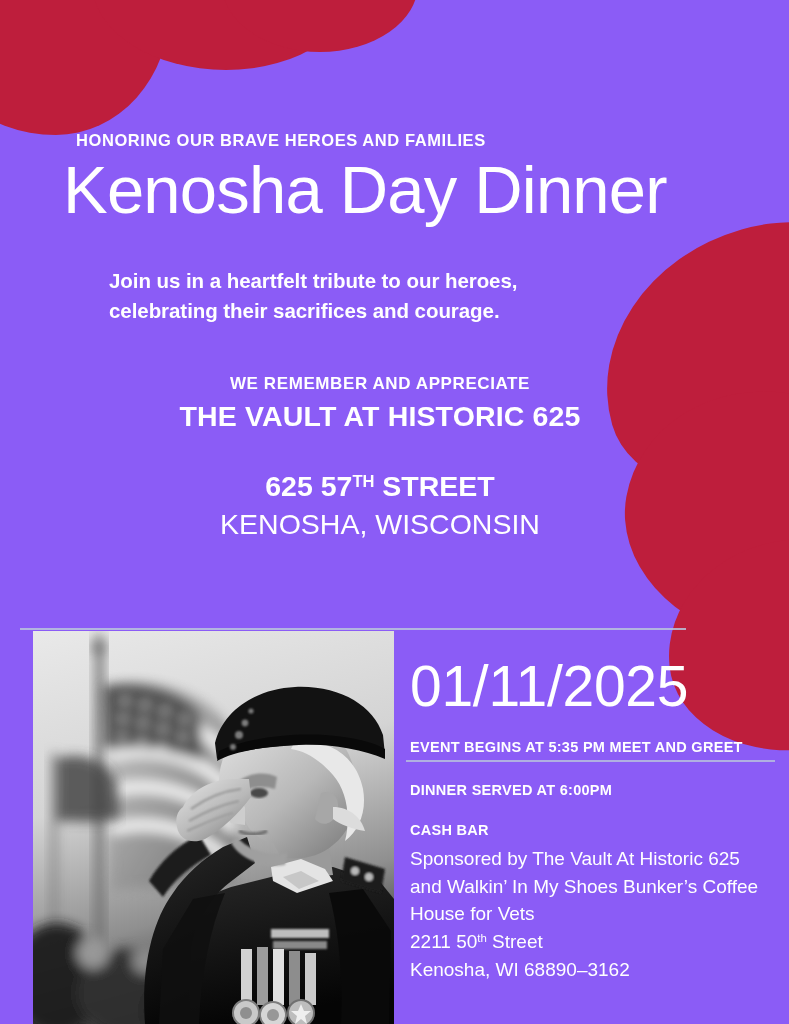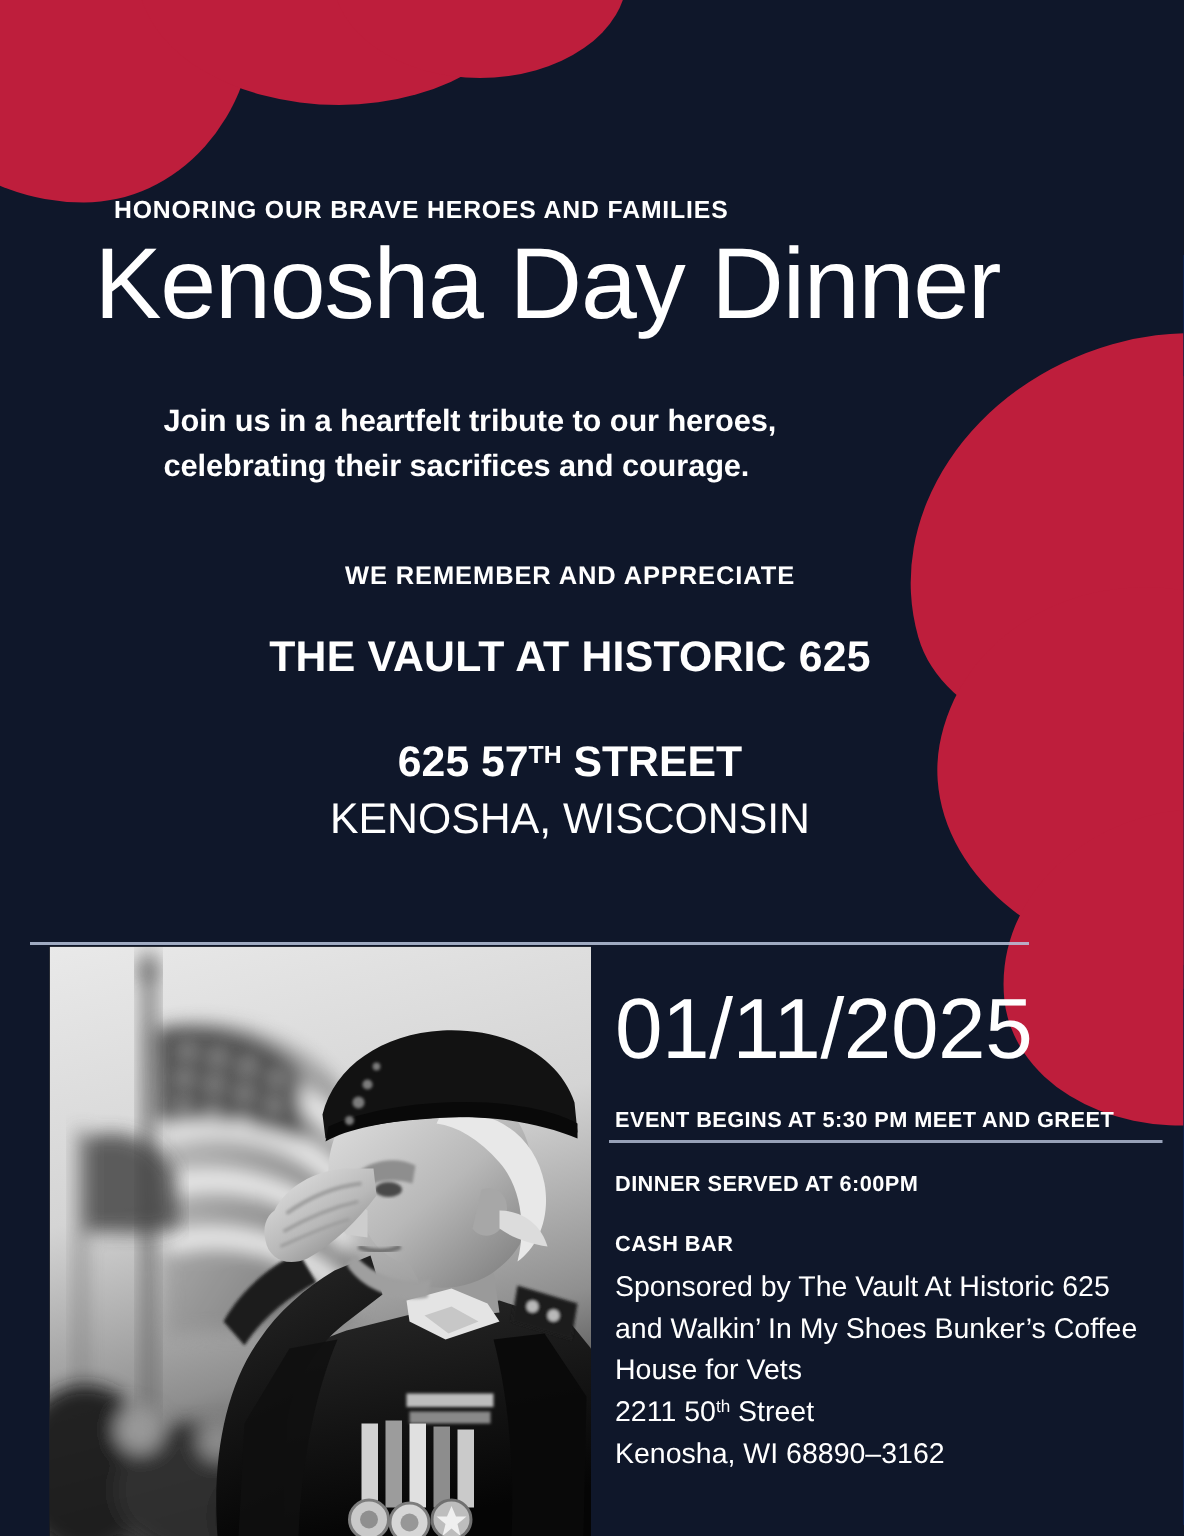--- a/index.html
+++ b/index.html
@@ -6,21 +6,21 @@
   * { margin:0; padding:0; box-sizing:border-box; }
   html, body {
     width:789px; height:1024px;
     background:#0f2a63;
     font-family:"Liberation Sans", sans-serif;
     overflow:hidden;
   }
   #flyer {
     position:relative;
     width:789px; height:1024px;
-    background:#0f172a;
+    background:#8b5cf6;
     overflow:hidden;
   }
 
   
   .petal { position:absolute; background:#be1e3c; }
 
   
   .petal-tl-a {
     left:-78px; top:-120px;
     width:248px; height:255px;
@@ -81,21 +81,21 @@
 
   
   .venue-wrap {
     position:absolute; left:0px; top:374px;
     width:760px; text-align:center; color:#ffffff;
   }
   .venue-kicker {
     font-size:17px; font-weight:bold; letter-spacing:0.035em;
   }
   .venue-name {
-    margin-top:26px;
+    margin-top:4px;
     font-size:28.5px; font-weight:bold; letter-spacing:0.005em;
     line-height:1.33;
   }
   .venue-street { font-size:28.5px; font-weight:bold; line-height:1.33;margin-top:32px; }
   .venue-city   { font-size:28.5px; font-weight:normal; line-height:1.33; }
   .venue-street sup { font-size:0.58em; vertical-align:0.52em; }
 
   
   .rule-top {
     position:absolute; left:20px; top:628px;
@@ -349,21 +349,21 @@
       </g>
 
       <path d="M296 262 C306 300 310 346 308 393 L356 393 L358 300 L330 258 Z" fill="#0a0a0a" opacity="0.95"></path>
       <path d="M192 262 C176 300 168 346 166 393 L126 393 L130 318 L160 268 Z" fill="#101010" opacity="0.9"></path>
 
       <rect width="361" height="393" fill="url(#sky)" opacity="0"></rect>
     </svg>
   </div>
 
   <div class="date">01/11/2025</div>
-  <div class="line-event">EVENT BEGINS AT 5:30 PM MEET AND GREET</div>
+  <div class="line-event">EVENT BEGINS AT 5:35 PM MEET AND GREET</div>
   <div class="rule-mid"></div>
   <div class="line-dinner">DINNER SERVED AT 6:00PM</div>
   <div class="line-bar">CASH BAR</div>
 
   <div class="sponsor">
     <div>Sponsored by The Vault At Historic 625</div>
     <div>and Walkin’ In My Shoes Bunker’s Coffee</div>
     <div>House for Vets</div>
     <div><span>2211 50</span><sup>th</sup><span> Street</span></div>
     <div>Kenosha, WI 68890–3162</div>

